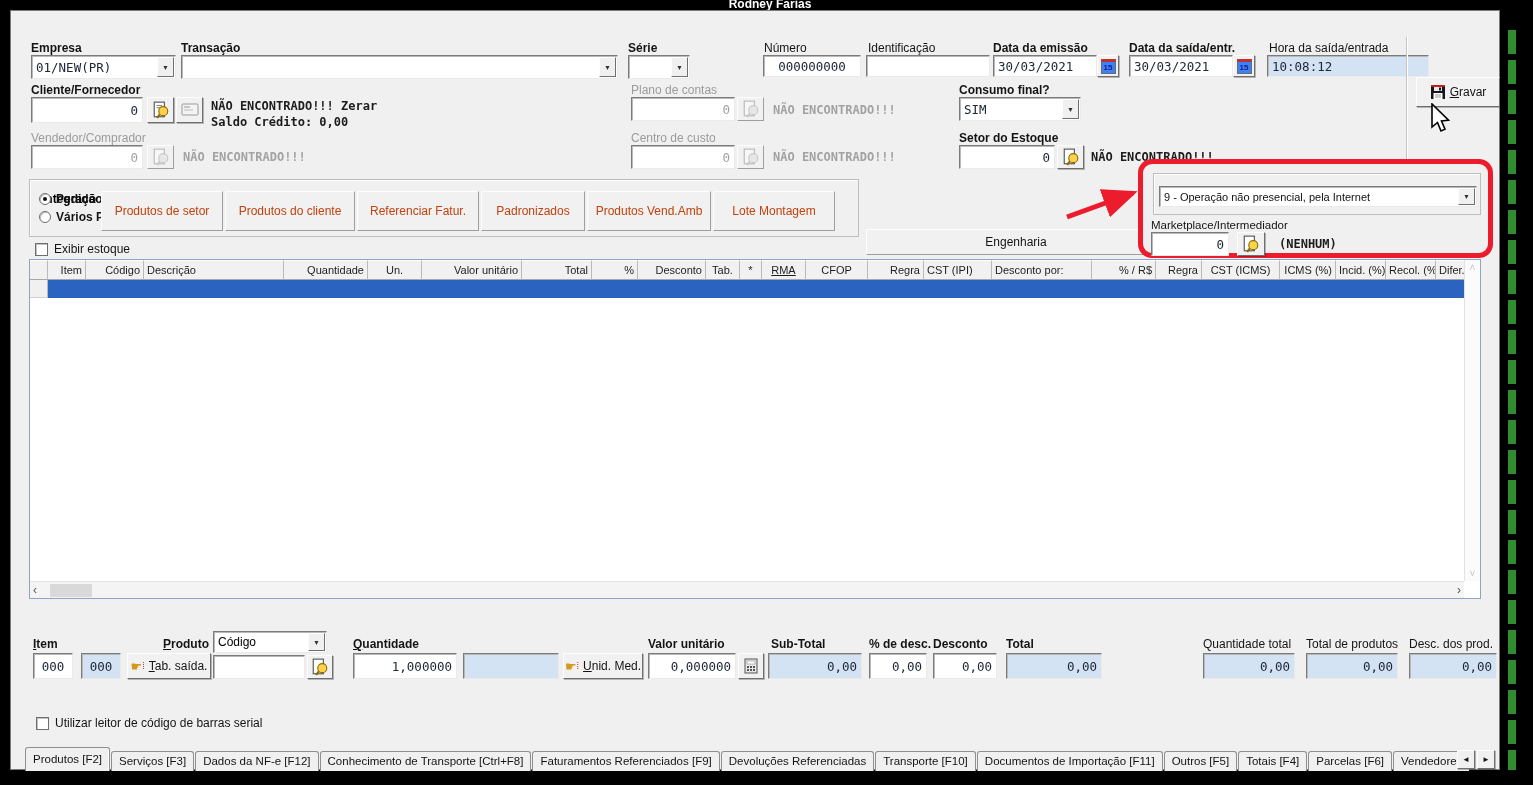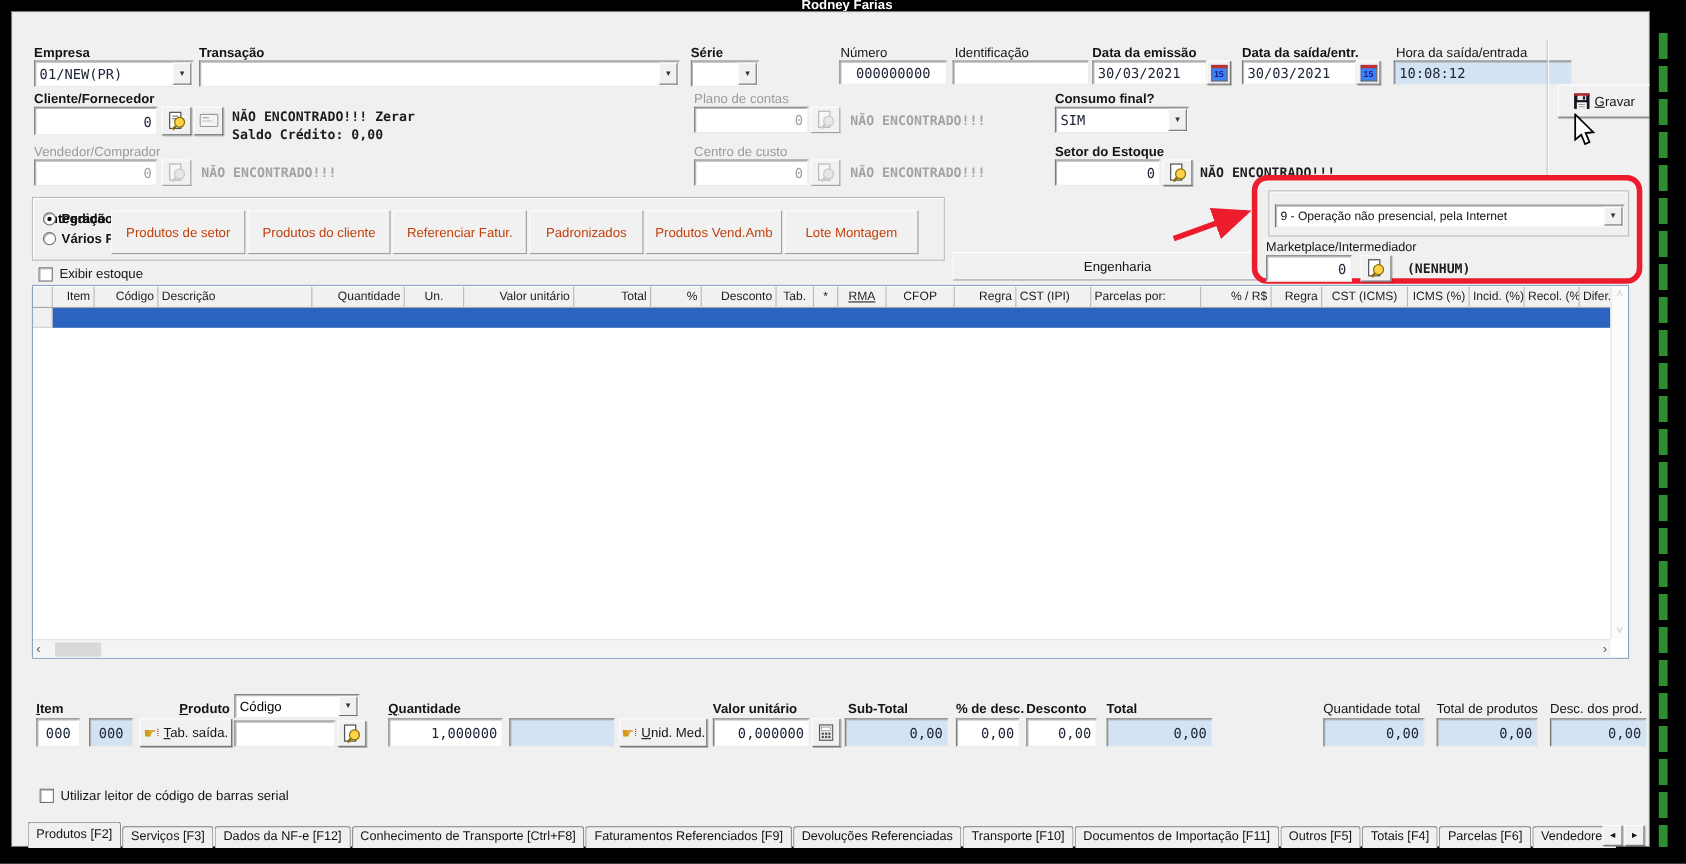--- a/index.html
+++ b/index.html
@@ -326,21 +326,21 @@
         <div class="gh r" style="width: 100px;">Valor unitário</div>
         <div class="gh r" style="width: 70px;">Total</div>
         <div class="gh r" style="width: 46px;">%</div>
         <div class="gh r" style="width: 68px;">Desconto</div>
         <div class="gh c" style="width: 34px;">Tab.</div>
         <div class="gh c" style="width: 22px;">*</div>
         <div class="gh c" style="width: 44px; text-decoration: underline;">RMA</div>
         <div class="gh c" style="width: 62px;">CFOP</div>
         <div class="gh r" style="width: 56px;">Regra</div>
         <div class="gh " style="width: 68px;">CST (IPI)</div>
-        <div class="gh " style="width: 100px;">Parcelas por:</div>
+        <div class="gh " style="width: 100px;">Desconto por:</div>
         <div class="gh r" style="width: 64px;">% / R$</div>
         <div class="gh r" style="width: 46px;">Regra</div>
         <div class="gh c" style="width: 78px;">CST (ICMS)</div>
         <div class="gh r" style="width: 56px;">ICMS (%)</div>
         <div class="gh r" style="width: 50px;">Incid. (%)</div>
         <div class="gh r" style="width: 50px;">Recol. (%)</div>
         <div class="gh " style="width: 60px;">Difer. (%</div>
       </div>
     <div class="grow">
       <div class="gind"></div>

